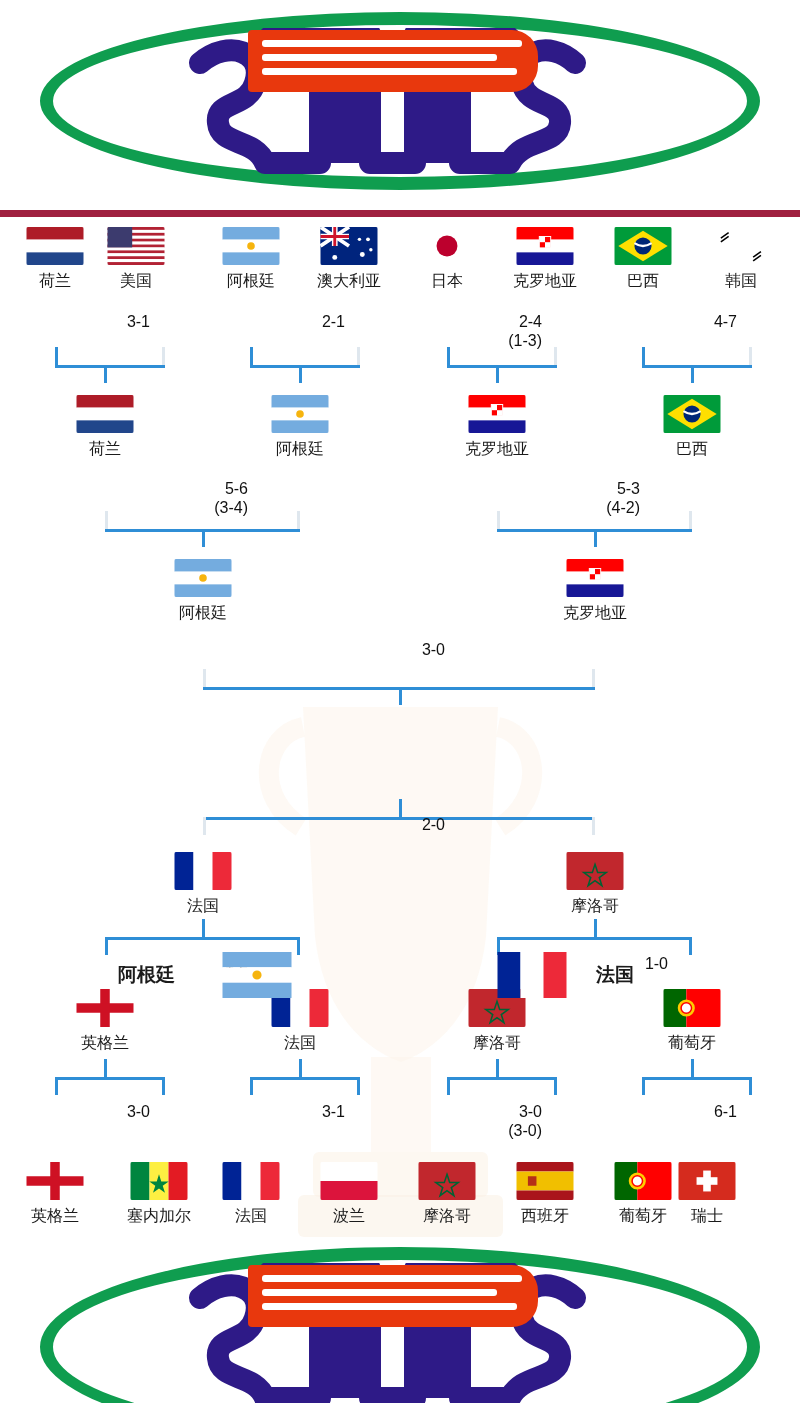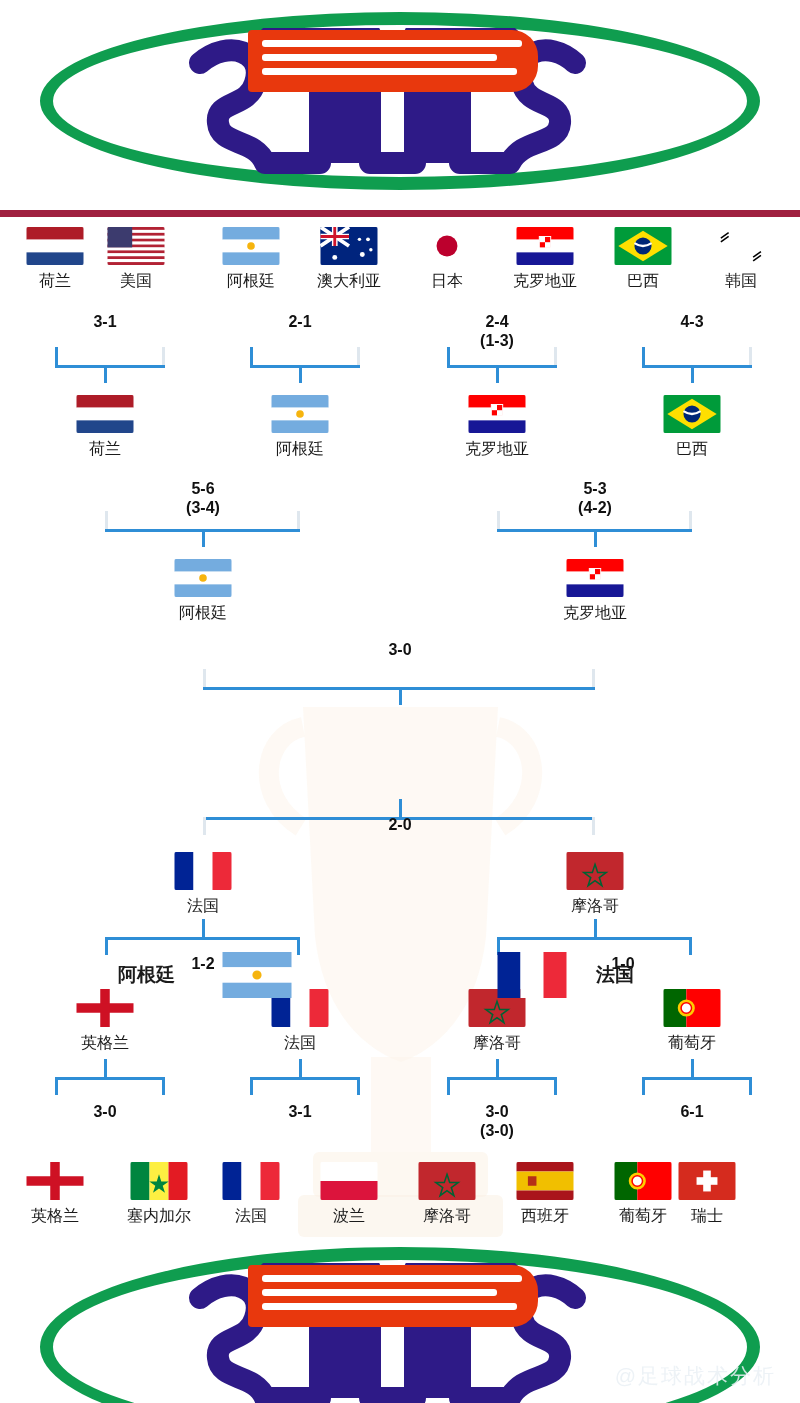--- a/index.html
+++ b/index.html
@@ -29,21 +29,21 @@
   
   .watermark{
     position:absolute;left:243px;top:470px;width:315px;height:600px;
     opacity:.28;z-index:0;pointer-events:none;
   }
   
   .bracket{position:relative;width:800px;z-index:2;}
   .team{position:absolute;text-align:center;}
   .flag{width:58px;height:38px;margin:0 auto;position:relative;overflow:hidden;border-radius:2px;}
   .tname{font-size:16px;color:#1b1b1b;margin-top:6px;white-space:nowrap;font-weight:500;}
-  .score{position:absolute;font-size:16px;font-weight:bold;color:#111;text-align:center;white-space:nowrap;line-height:19px;}
+  .score{position:absolute;font-size:16px;font-weight:normal;color:#111;text-align:right;white-space:nowrap;line-height:19px;}
   .cline{position:absolute;background:#2f8ed6;}
   .cline.pale{background:#dfe7ee;}
   
   .final-label{position:absolute;text-align:center;}
   .final-title{font-size:23px;color:#333;font-weight:600;}
   .final-date{font-size:13px;color:#9aa3ab;margin-top:4px;}
   .wm-text{position:absolute;right:24px;bottom:14px;color:#eaf0f5;font-size:21px;letter-spacing:2px;opacity:.85;}
 </style>
 </head>
 <body>
@@ -175,21 +175,21 @@
         <div>3-1</div>
       </div>
       <div class="score" style="left: 255px; top: 95px; width: 90px;">
         <div>2-1</div>
       </div>
       <div class="score" style="left: 452px; top: 95px; width: 90px;">
         <div>2-4</div>
         <div>(1-3)</div>
       </div>
       <div class="score" style="left: 647px; top: 95px; width: 90px;">
-        <div>4-3</div>
+        <div>4-7</div>
       </div>
       <div class="cline" style="left: 55px; top: 148px; width: 110px; height: 3px;"></div>
       <div class="cline" style="left: 55px; top: 130px; width: 3px; height: 18px;"></div>
       <div class="cline pale" style="left: 162px; top: 130px; width: 3px; height: 18px;"></div>
       <div class="cline" style="left: 104px; top: 148px; width: 3px; height: 18px;"></div>
       <div class="cline" style="left: 250px; top: 148px; width: 110px; height: 3px;"></div>
       <div class="cline" style="left: 250px; top: 130px; width: 3px; height: 18px;"></div>
       <div class="cline pale" style="left: 357px; top: 130px; width: 3px; height: 18px;"></div>
       <div class="cline" style="left: 299px; top: 148px; width: 3px; height: 18px;"></div>
       <div class="cline" style="left: 447px; top: 148px; width: 110px; height: 3px;"></div>
@@ -472,14 +472,13 @@
                L245 6 L330 6 C346 8 343 20 328 20 L290 20 L290 135 L340 135
                C352 110 388 118 390 95 C392 72 358 80 352 55 C342 25 378 10 405 35" fill="none" stroke="#2e1a87" stroke-width="22" stroke-linecap="round" stroke-linejoin="round"></path>
       <rect x="150" y="20" width="50" height="115" fill="#2e1a87"></rect>
       <rect x="245" y="20" width="45" height="115" fill="#2e1a87"></rect>
     </svg>
     <div class="orange-block"></div>
     <div class="wline wl1"></div>
     <div class="wline wl2"></div>
     <div class="wline wl3"></div>
   </div>
-  <div class="wm-text">@足球战术分析</div>
 </div>
 
 </body></html>

